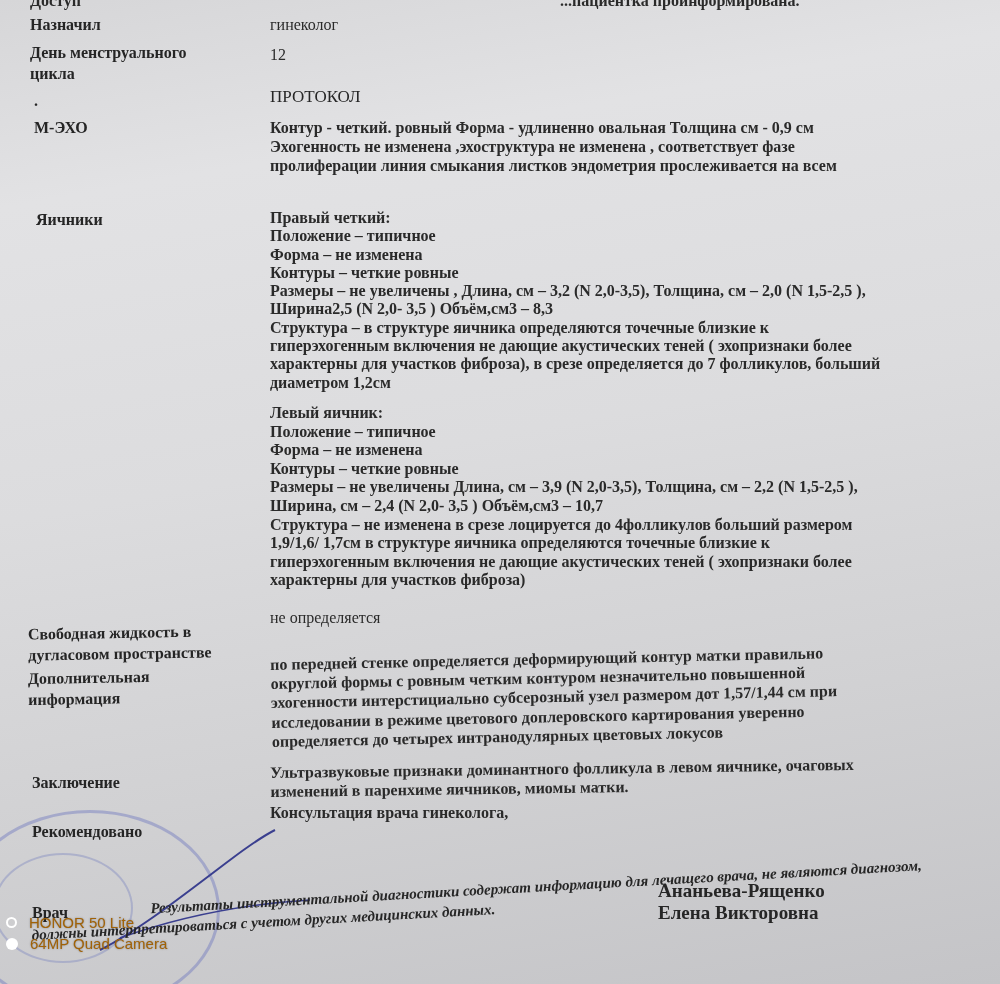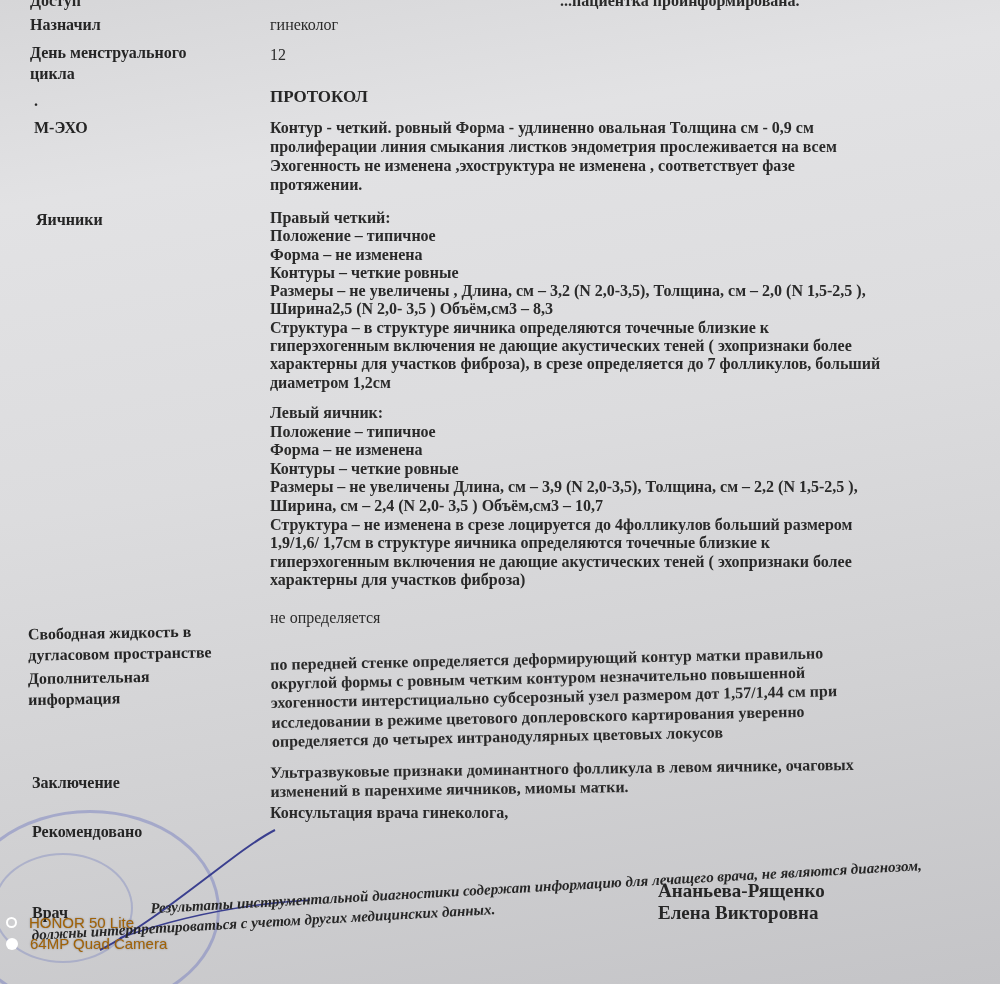--- a/index.html
+++ b/index.html
@@ -21,21 +21,21 @@
     .value {
       position: absolute;
       left: 270px;
       font-size: 16px;
       line-height: 19px;
       color: #2a2a2a;
     }
     .value.bold { font-weight: bold; }
     .line { display: block; white-space: nowrap; }
     .cut { position: absolute; top: -8px; font-size: 16px; font-weight: bold; color: #2a2a2a; white-space: nowrap; }
-    .title { position: absolute; left: 270px; top: 87px; font-size: 17px; font-weight: bold; }
+    .title { position: absolute; left: 270px; top: 87px; font-size: 17px; font-weight: normal; }
     .dot { position: absolute; left: 34px; top: 92px; font-size: 16px; font-weight: bold; }
     .stamp {
       position: absolute; left: -40px; top: 810px; width: 260px; height: 200px;
       border: 3px solid rgba(110,120,190,0.45); border-radius: 50%;
     }
     .stamp-inner {
       position: absolute; left: 30px; top: 40px; width: 140px; height: 110px;
       border: 2px solid rgba(110,120,190,0.35); border-radius: 50%;
     }
     .signature {
@@ -74,23 +74,22 @@
     <span class="line">цикла</span>
   </div>
   <div class="value" style="top:45px;">12</div>
 
   <div class="dot">.</div>
   <div class="title">ПРОТОКОЛ</div>
 
   <div class="label" style="left:34px; top:117px;">М-ЭХО</div>
   <div class="value bold" style="top:118px;">
     <span class="line">Контур - четкий. ровный  Форма - удлиненно овальная  Толщина см - 0,9 см</span>
+    <span class="line">Эхогенность   не изменена   ,эхоструктура    не изменена , соответствует  фазе</span>
     <span class="line">пролиферации линия смыкания  листков эндометрия  прослеживается  на всем</span>
-    <span class="line">Эхогенность   не изменена   ,эхоструктура    не изменена , соответствует  фазе</span>
-    <span class="line">протяжении.</span>
   </div>
 
   <div class="label" style="left:36px; top:209px;">Яичники</div>
   <div class="value bold" style="top:209px; line-height:18.3px;">
     <span class="line">Правый четкий:</span>
     <span class="line">Положение –  типичное</span>
     <span class="line">Форма –  не изменена</span>
     <span class="line">Контуры – четкие ровные</span>
     <span class="line">Размеры – не увеличены  , Длина, см – 3,2 (N 2,0-3,5), Толщина, см – 2,0 (N 1,5-2,5 ),</span>
     <span class="line">Ширина2,5 (N 2,0- 3,5 )  Объём,см3 –  8,3</span>

